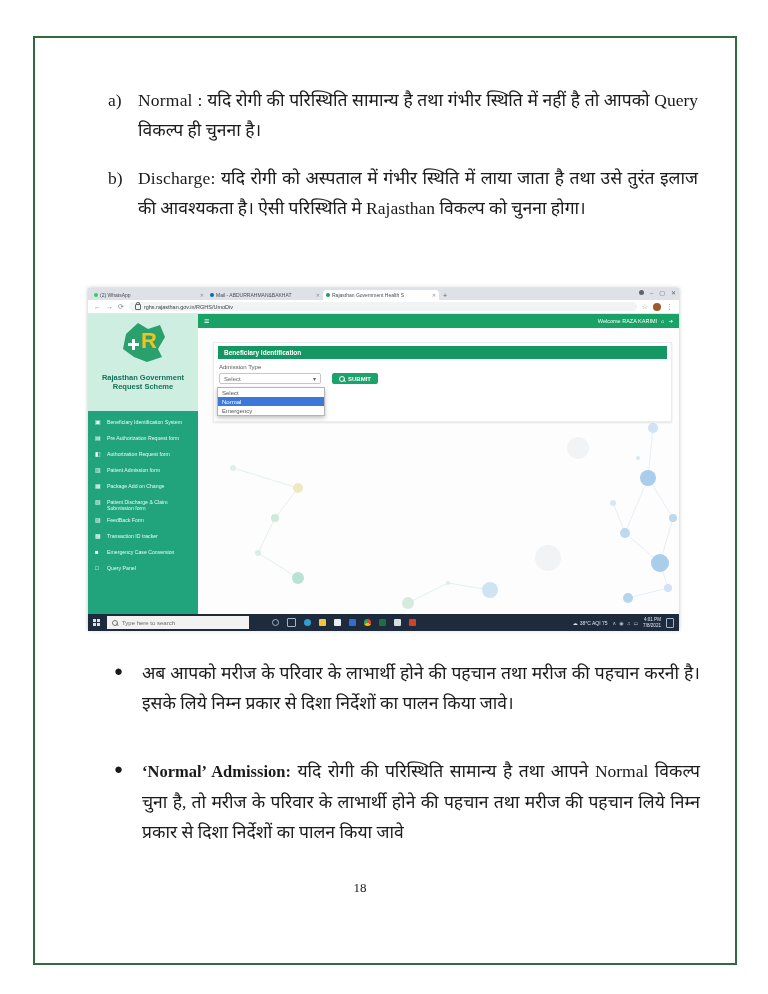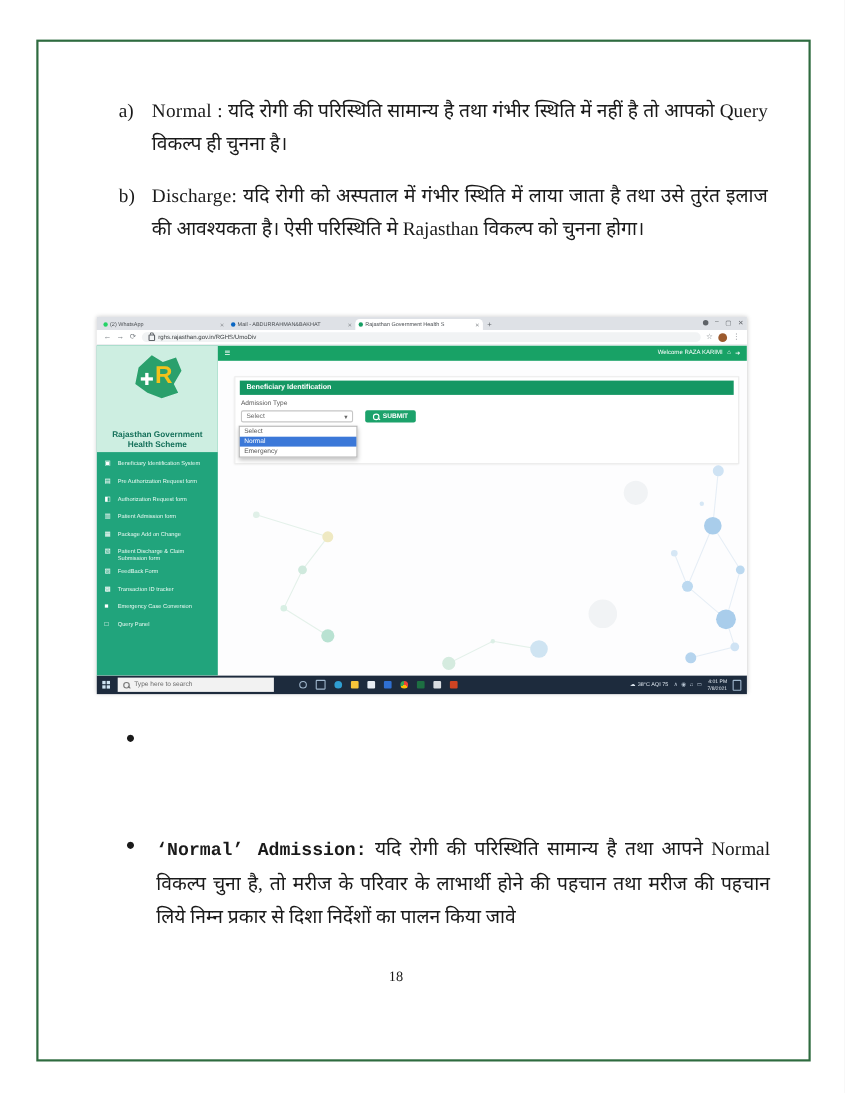--- a/index.html
+++ b/index.html
@@ -8,21 +8,21 @@
   .frame{position:absolute;left:33px;top:36px;width:700px;height:925px;border:2px solid #2e6b3f;}
 
   
   .list-item{position:absolute;left:108px;width:560px;font-size:17.5px;line-height:30px;
              text-align:justify;padding-left:30px;}
   .list-item .marker{position:absolute;left:0;top:0;}
   .list-item .term{letter-spacing:.2px;}
   .bullet{position:absolute;left:110px;width:558px;font-size:17.5px;line-height:30px;
           text-align:justify;padding-left:32px;}
   .bullet .dot{position:absolute;left:4px;top:-2px;font-size:15px;}
-  .bold-sans{font-family:Liberation Mono, monospace;font-weight:bold;font-size:16.5px;}
+  .bold-sans{font-family:Liberation Serif, serif;font-weight:bold;font-size:16.5px;}
   .page-num{position:absolute;top:880px;left:0;width:720px;text-align:center;font-size:13px;}
 
   
   .shot{position:absolute;left:88px;top:288px;width:591px;height:342px;
         font-family:"Liberation Sans",sans-serif;box-shadow:0 0 4px rgba(0,0,0,.25);
         background:#fff;}
   
   .tabstrip{height:12px;background:#dee1e6;display:flex;align-items:flex-end;padding-left:3px;position:relative;}
   .tab{height:10px;width:110px;border-radius:4px 4px 0 0;font-size:5px;display:flex;
        align-items:center;gap:2px;padding:0 3px;color:#4a4e52;white-space:nowrap;overflow:hidden;}
@@ -44,21 +44,21 @@
   .urlpill{flex:1;height:9px;background:#f1f3f4;border-radius:5px;display:flex;
            align-items:center;gap:3px;padding:0 6px;font-size:5.5px;color:#3c4043;}
   .lock{width:4px;height:4px;border:1px solid #5f6368;border-radius:1px;position:relative;margin-top:1px;}
   .lock:before{content:"";position:absolute;left:0.5px;top:-3px;width:2px;height:2px;
                border:1px solid #5f6368;border-bottom:none;border-radius:2px 2px 0 0;}
   .avatar{width:8px;height:8px;border-radius:50%;background:#9c5a2e;}
   
   .appwrap{height:300px;display:flex;position:relative;background:#fdfdfe;}
   .sidebar{width:110px;background:#21a47c;display:flex;flex-direction:column;flex:0 0 auto;}
   .logo-block{height:97px;background:#cdeee1;text-align:center;padding-top:5px;box-sizing:border-box;}
-  .scheme-title{font-size:7.5px;color:#15705a;line-height:9px;margin-top:20px;font-weight:bold;}
+  .scheme-title{font-size:7.5px;color:#15705a;line-height:9px;margin-top:4px;font-weight:bold;}
   .menu{flex:1;padding-top:5px;}
   .menu-item{display:flex;align-items:flex-start;gap:4px;padding:3px 5px 3px 7px;
              color:#eafaf3;font-size:5.2px;line-height:6px;min-height:10px;}
   .menu-item .mi{font-size:6px;line-height:6px;flex:0 0 8px;color:#ffffff;}
   .main{flex:1;position:relative;overflow:hidden;}
   .topbar{height:14px;background:#18a266;display:flex;align-items:center;color:#fff;
           padding:0 6px;position:relative;z-index:3;}
   .hamburger{font-size:9px;line-height:1;}
   .welcome{margin-left:auto;font-size:5.5px;display:flex;align-items:center;gap:4px;}
   .pattern{position:absolute;left:0;top:14px;width:481px;height:286px;z-index:1;}
@@ -169,21 +169,21 @@
       <div class="sidebar">
         <div class="logo-block">
           <svg width="52" height="46" viewBox="0 0 52 46">
             <path d="M9,15 L21,4 L31,10 L43,6 L48,18 L41,30 L45,38 L30,43 L17,38 L6,30 Z" fill="#2aa06c"></path>
             <text x="24" y="29" font-family="Liberation Sans, sans-serif" font-size="22" font-weight="bold" fill="#f3c21b">R</text>
             <rect x="15" y="20" width="3" height="11" fill="#ffffff"></rect>
             <rect x="11" y="24" width="11" height="3" fill="#ffffff"></rect>
           </svg>
           <div class="scheme-title">
             <div>Rajasthan Government</div>
-            <div>Health Scheme</div>
+            <div>Request Scheme</div>
           </div>
         </div>
         <div class="menu">
           <div class="menu-item">
             <span class="mi">▣</span>
             <span>Beneficiary Identification System</span>
           </div>
           <div class="menu-item">
             <span class="mi">▤</span>
             <span>Pre Authorization Request form</span>
@@ -320,20 +320,21 @@
           <div>4:01 PM</div>
           <div>7/8/2021</div>
         </div>
         <span class="notif"></span>
       </div>
     </div>
   </div>
 
   <div class="bullet" style="top:658px;">
     <span class="dot">●</span>
+    <span>अब आपको मरीज के परिवार के लाभार्थी होने की पहचान तथा मरीज की पहचान करनी है। इसके लिये निम्न प्रकार से दिशा निर्देशों का पालन किया जावे।</span>
   </div>
 
   <div class="bullet" style="top:756px;">
     <span class="dot">●</span>
     <span class="bold-sans">‘Normal’ Admission:</span>
     <span>यदि रोगी की परिस्थिति सामान्य है तथा आपने Normal विकल्प चुना है, तो मरीज के परिवार के लाभार्थी होने की पहचान तथा मरीज की पहचान लिये निम्न प्रकार से दिशा निर्देशों का पालन किया जावे</span>
   </div>
 
   <div class="page-num">18</div>
 </div>

